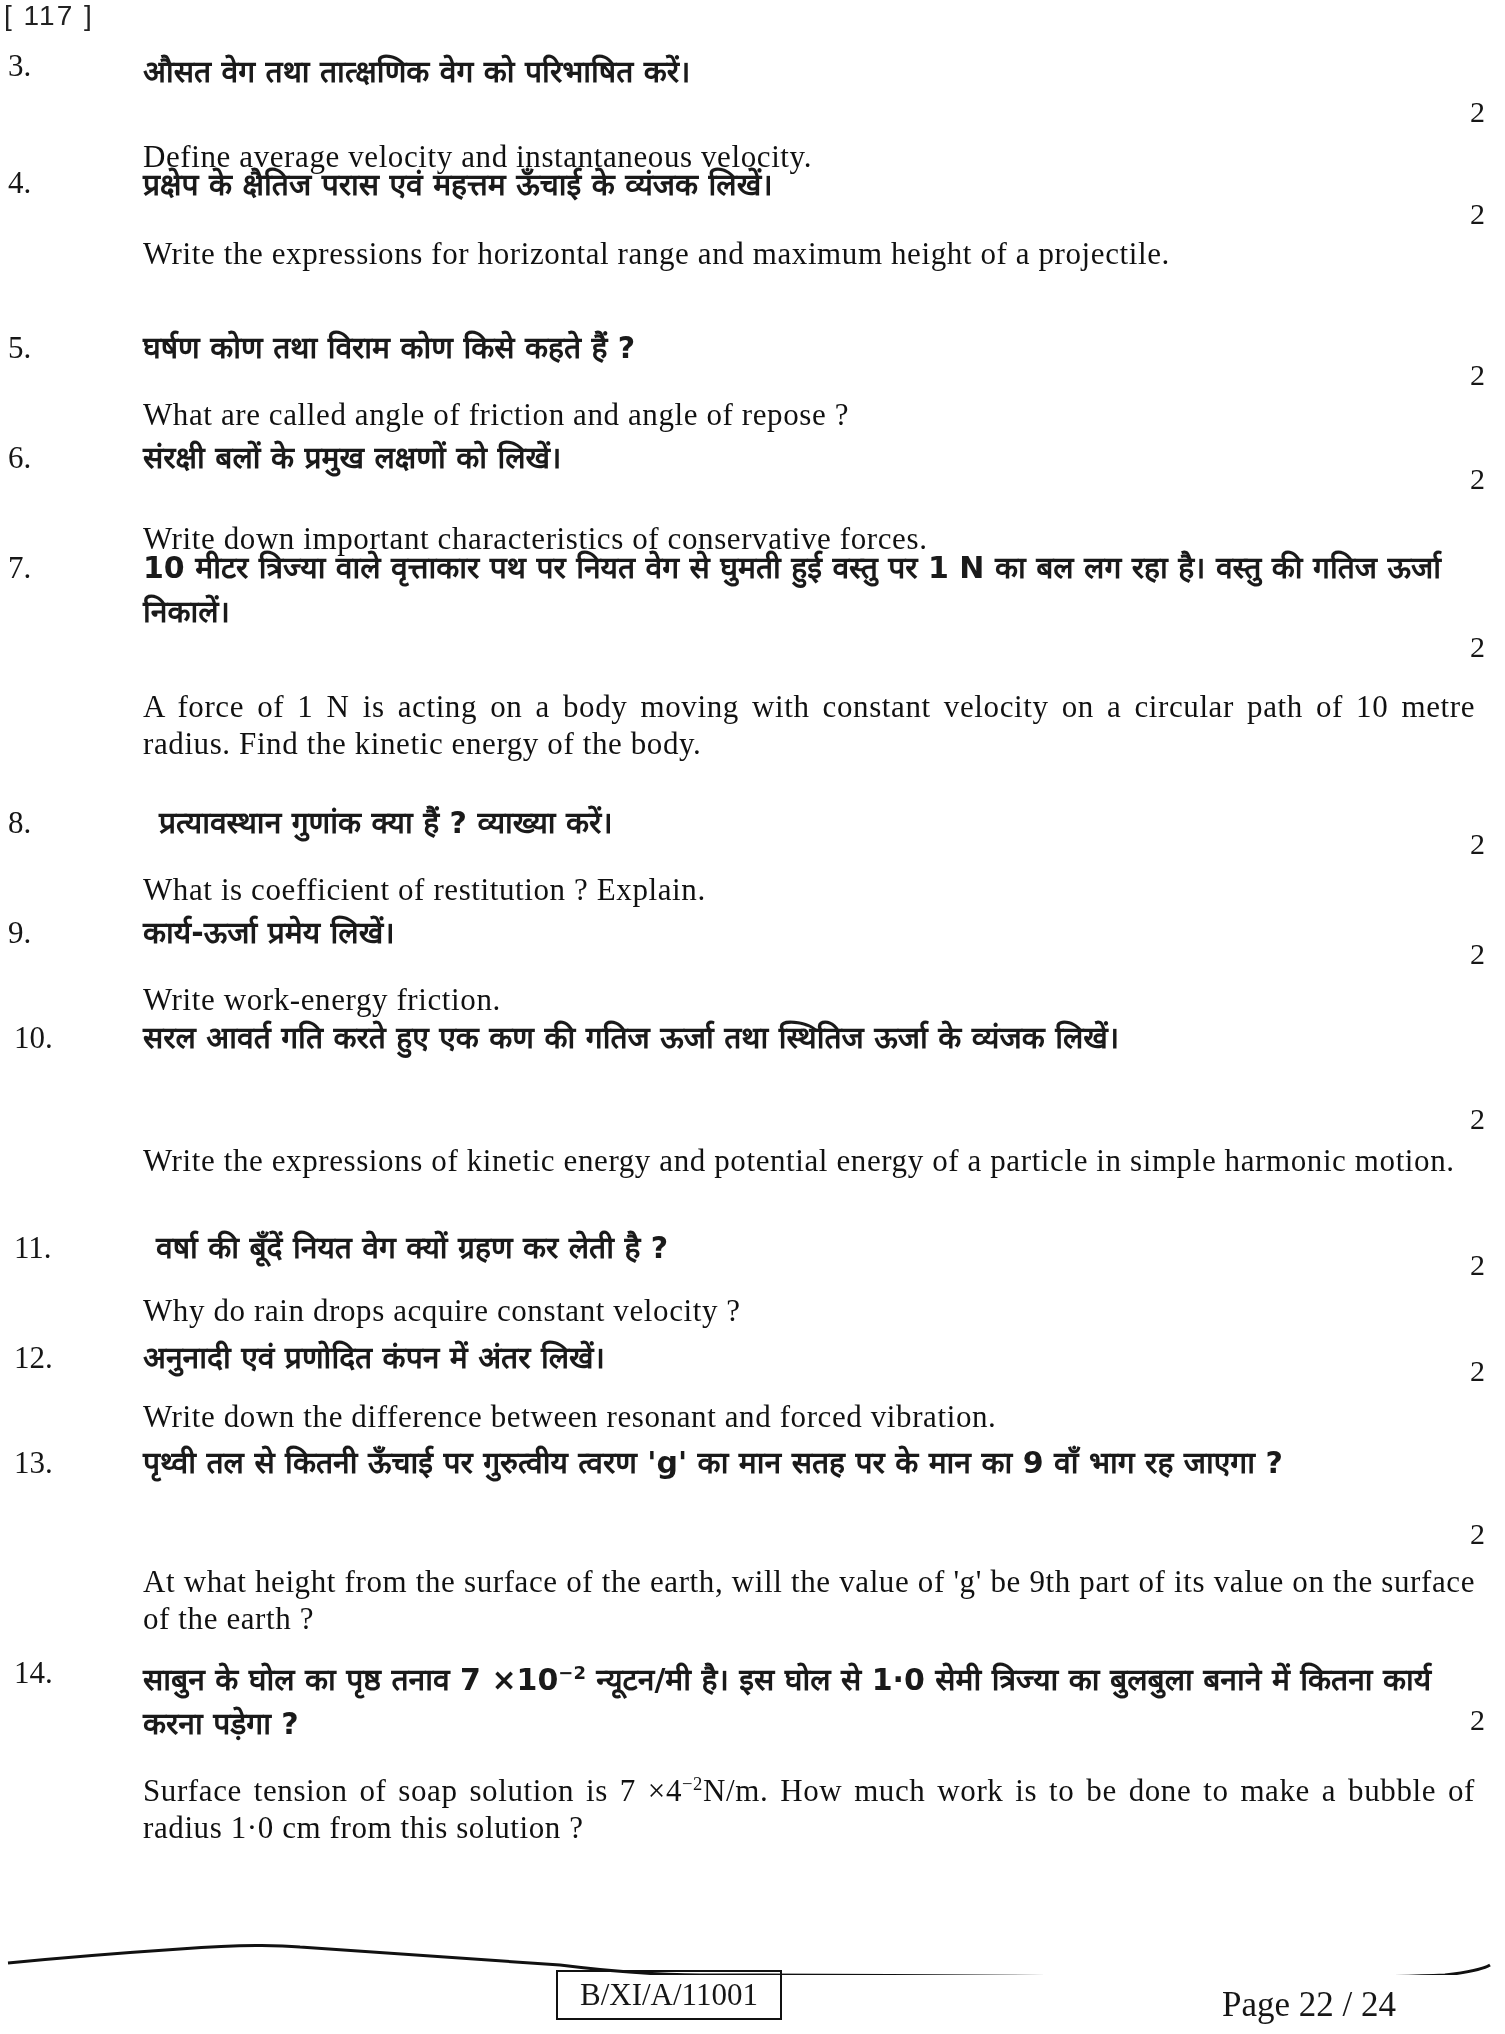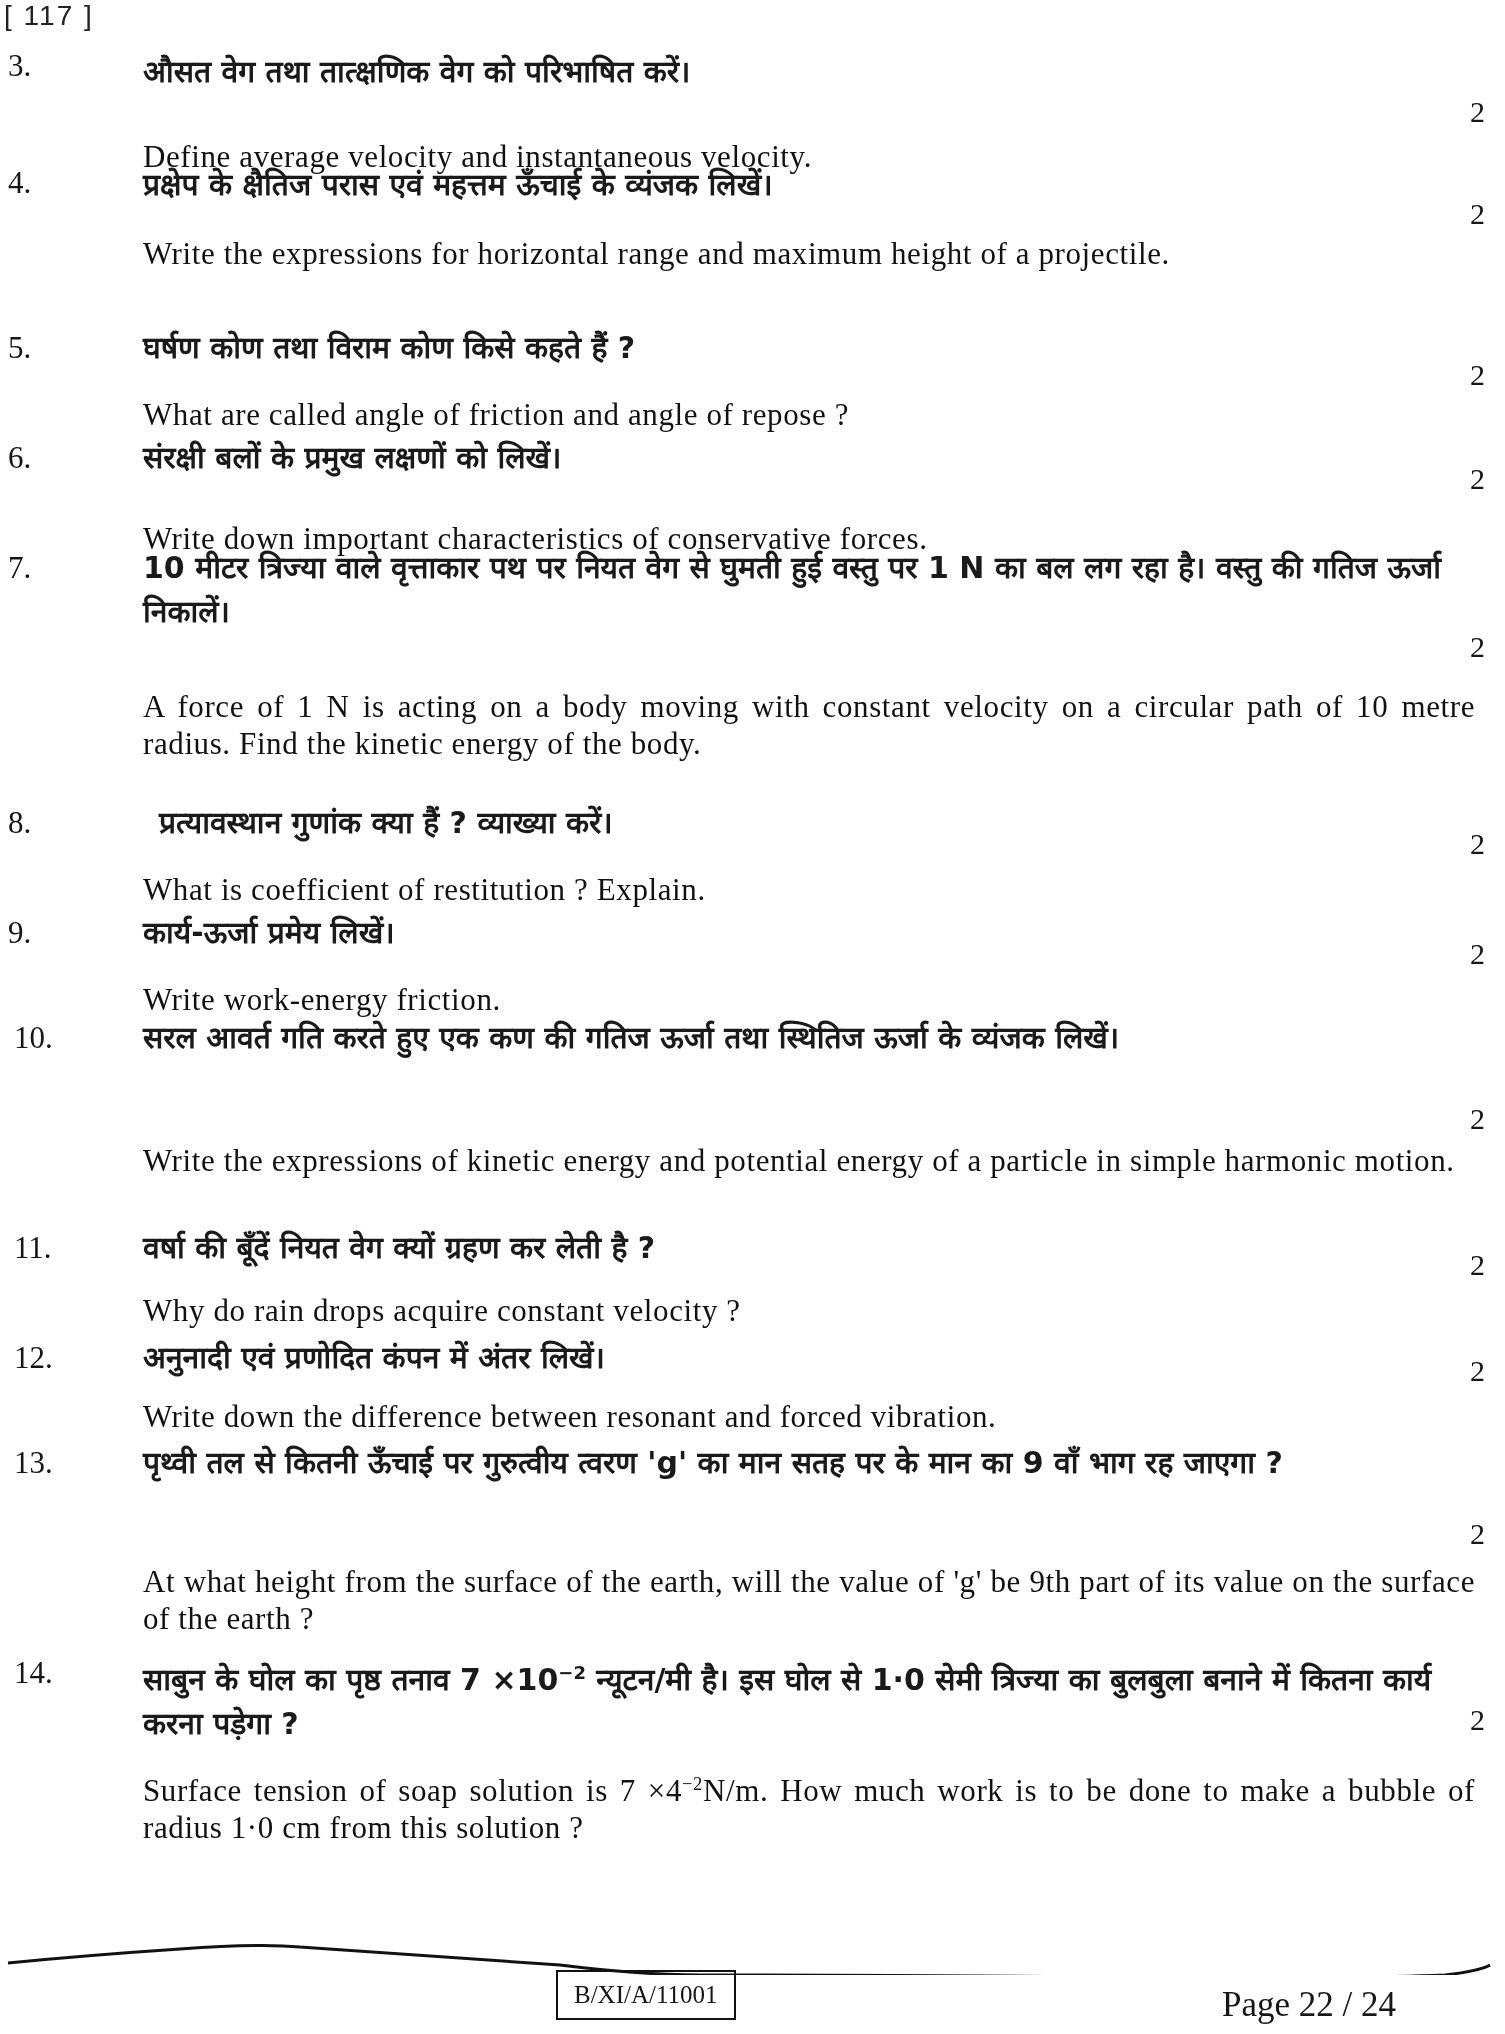--- a/index.html
+++ b/index.html
@@ -27,22 +27,22 @@
     font-family:"Liberation Serif","DejaVu Serif",serif; text-align:justify; color:#111;
     letter-spacing:0.6px;
   }
   .marks {
     position:absolute; right:20px; font-size:30px; font-family:"Liberation Serif",serif;
   }
   .footer-line {
     position:absolute; left:0; top:1935px; width:1505px; height:40px;
   }
   .code-box {
-    position:absolute; left:556px; top:1970px; border:2px solid #111; padding:0 16px;
-    font-size:25px; font-family:"Liberation Serif",serif; height:46px; line-height:46px;
+    position:absolute; left:556px; top:1970px; border:2px solid #111; padding:0 22px;
+    font-size:31px; font-family:"Liberation Serif",serif; height:46px; line-height:46px;
   }
   .page-footer {
     position:absolute; left:1222px; top:1985px; font-size:35px; font-family:"Liberation Serif",serif;
   }
   sup { font-size:0.6em; }
 </style>
 </head>
 <body>
 
 <div class="page-num-top">[ 117 ]</div>
@@ -98,21 +98,21 @@
 
 <div class="q" style="top:1020px;">
   <div class="qnum two" style="top:0px; left:14px;">10.</div>
   <div class="hi" style="top:-4px;">सरल आवर्त गति करते हुए एक कण की गतिज ऊर्जा तथा स्थितिज ऊर्जा के व्यंजक लिखें।</div>
   <div class="marks" style="top:82px;">2</div>
   <div class="en" style="top:122px;">Write the expressions of kinetic energy and potential energy of a particle in simple harmonic motion.</div>
 </div>
 
 <div class="q" style="top:1230px;">
   <div class="qnum two" style="top:0px; left:14px;">11.</div>
-  <div class="hi" style="top:-4px;">वर्षा की बूँदें नियत वेग क्यों ग्रहण कर लेती है ?</div>
+  <div class="hi" style="top:-4px;margin-left:13px;">वर्षा की बूँदें नियत वेग क्यों ग्रहण कर लेती है ?</div>
   <div class="marks" style="top:18px;">2</div>
   <div class="en" style="top:62px;">Why do rain drops acquire constant velocity ?</div>
 </div>
 
 <div class="q" style="top:1340px;">
   <div class="qnum two" style="top:0px; left:14px;">12.</div>
   <div class="hi" style="top:-4px;">अनुनादी एवं प्रणोदित कंपन में अंतर लिखें।</div>
   <div class="marks" style="top:14px;">2</div>
   <div class="en" style="top:58px;">Write down the difference between resonant and forced vibration.</div>
 </div>

